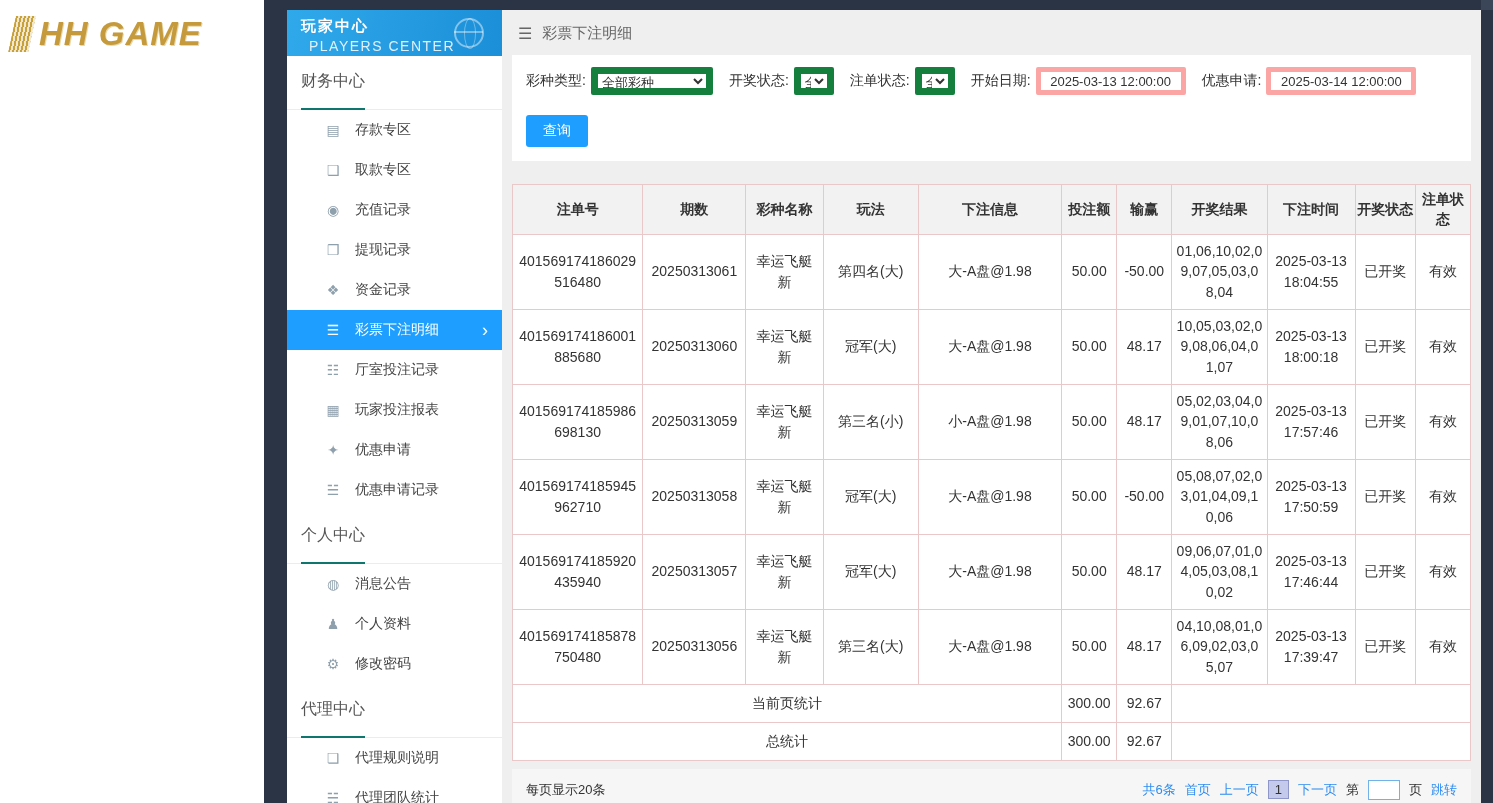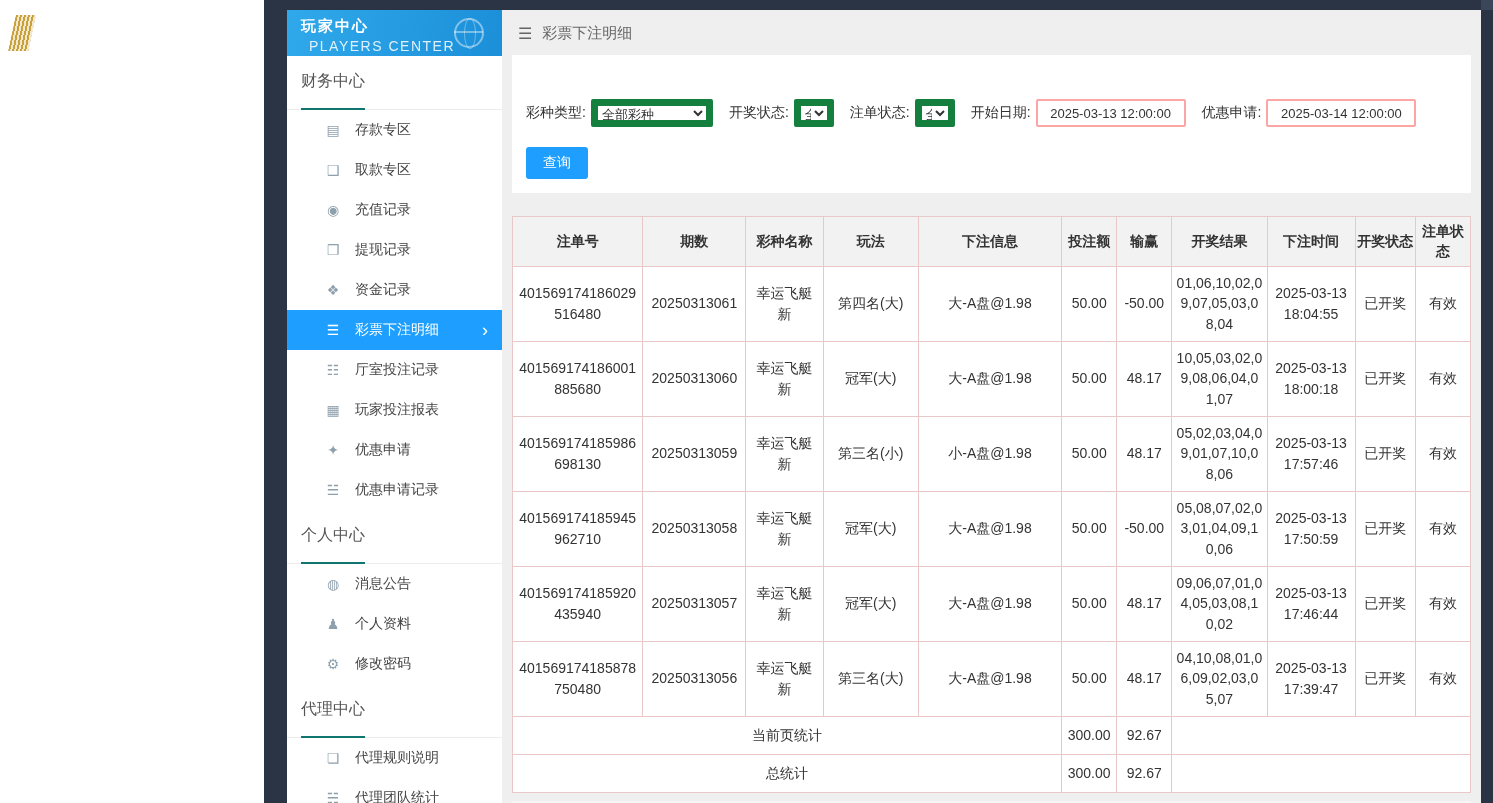--- a/index.html
+++ b/index.html
@@ -36,27 +36,27 @@
   .sb-item.active .chev { position:absolute; right:14px; font-size:18px; color:#fff; line-height:1; }
 
   
   .main { position:absolute; left:502px; top:10px; width:979px; height:793px; background:#EFEFEF; overflow:hidden; }
   .titlebar { display:flex; align-items:center; gap:10px; padding:14px 16px 12px; color:#666; }
   .hamburger { font-size:16px; color:#666; cursor:pointer; }
   .page-title { font-size:15px; color:#666; }
 
   .panel { background:#fff; margin:0 10px; }
   .filter-panel { padding:12px 14px 14px; }
-  .filter-row { display:flex; align-items:center; flex-wrap:wrap;margin-top:32px; }
+  .filter-row { display:flex; align-items:center; flex-wrap:wrap; }
   .fgroup { display:flex; align-items:center; margin-right:16px; }
   .fgroup label { font-size:14px; color:#333; margin-right:5px; white-space:nowrap; }
   select { height:28px; border:7px solid #15803d; border-radius:2px; font-size:13px; color:#333; background:#fff; }
   .sel-wide { width:122px; }
   .sel-small { width:40px; }
-  .date-input { width:150px; height:28px; border:2px solid #fca5a5; border-radius:2px;
+  .date-input { width:150px; height:28px; border:5px solid #fca5a5; border-radius:2px;
     font-size:13px; color:#333; text-align:center; font-family:inherit; }
   .btn-row { margin-top:20px; }
   .btn-primary { display:inline-block; background:#1E9FFF; color:#fff; font-size:14px; border:none;
     border-radius:3px; padding:7px 17px; cursor:pointer; font-family:inherit; }
 
   .table-panel { margin-top:10px; }
   table { width:100%; border-collapse:collapse; table-layout:fixed;margin-top:23px; }
   th,td { border:1px solid #EAC8C8; font-size:14px; color:#333; text-align:center;
     vertical-align:middle; line-height:1.45; padding:6px 4px; }
   th { background:#F2F2F2; font-weight:bold; height:42px; padding:4px 1px; }
@@ -74,20 +74,21 @@
   .scroll-top { position:absolute; right:0; top:0; width:12px; height:10px; background:#3C4659; }
 </style>
 </head>
 <body>
 
 <div class="stage">
 
   <div class="left-panel">
     <div class="logo">
       <div class="logo-bars"></div>
+      <div class="logo-text">HH GAME</div>
     </div>
   </div>
 
   <div class="sidebar">
     <div class="sb-header">
       <div class="sb-title">玩家中心</div>
       <div class="sb-sub">PLAYERS CENTER</div>
       <div class="globe"></div>
     </div>
 

